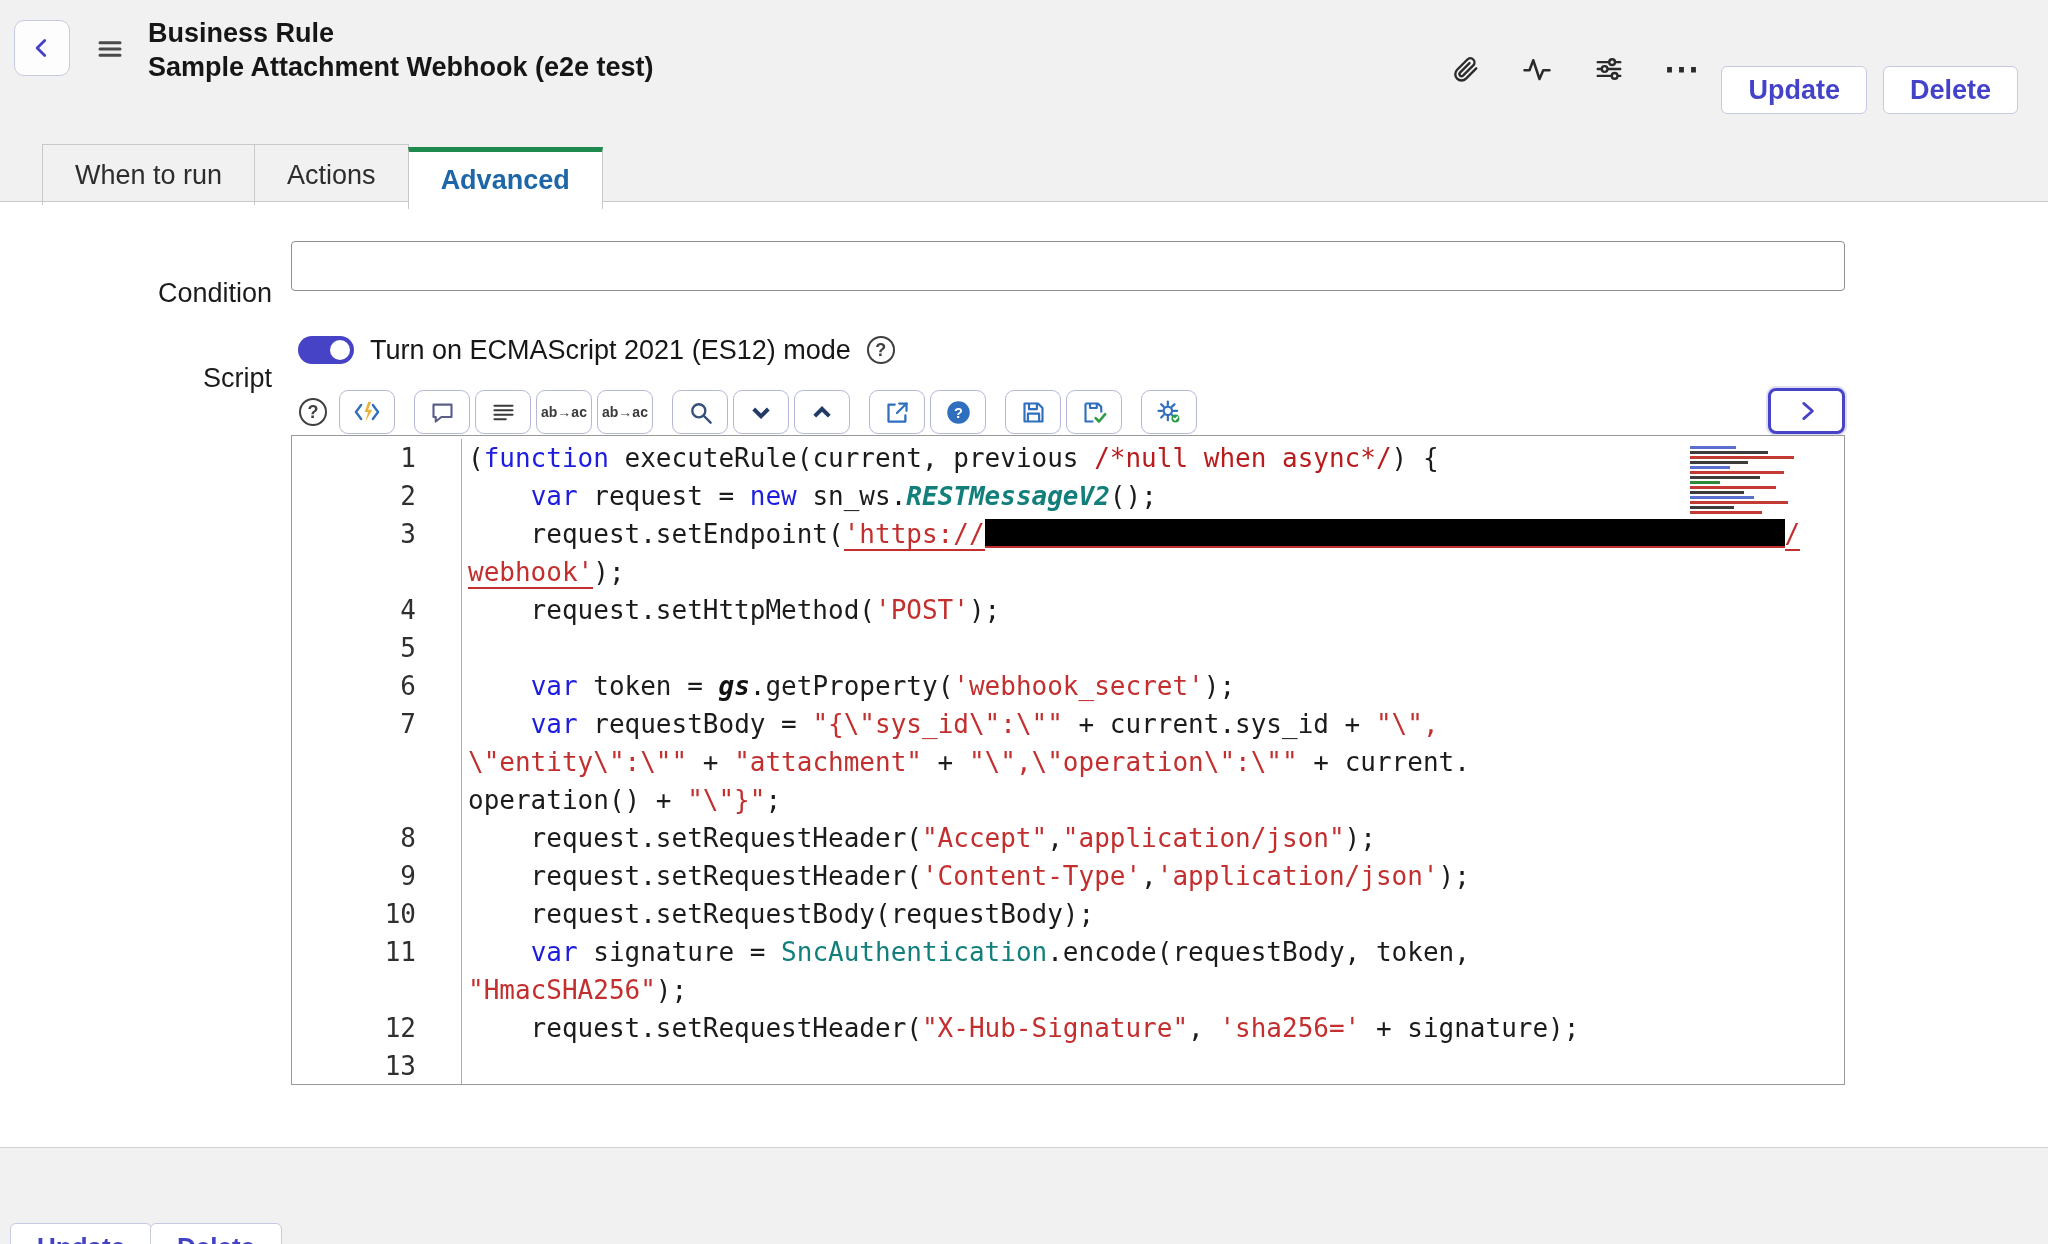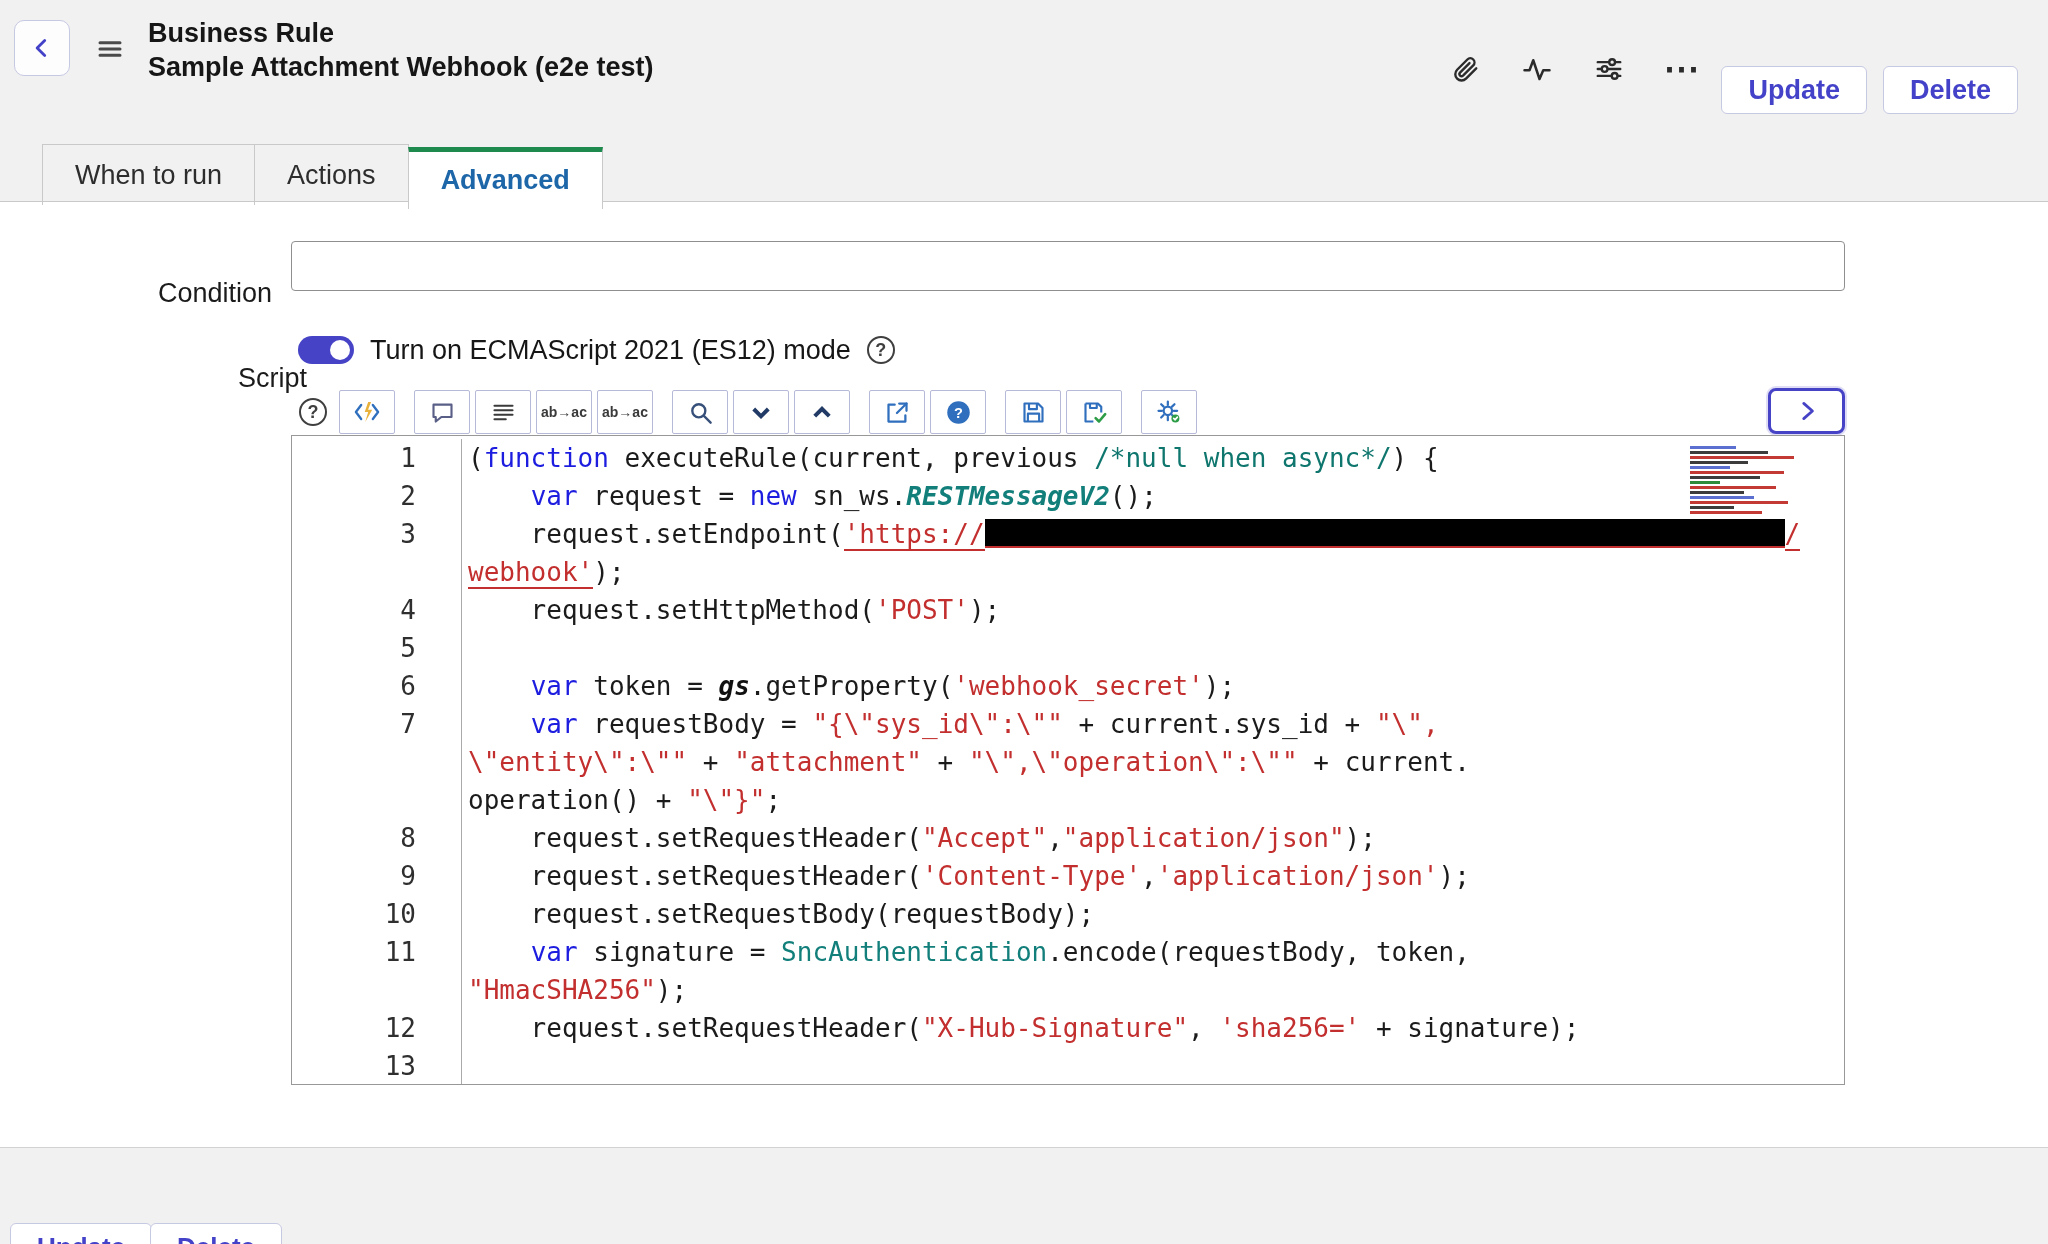--- a/index.html
+++ b/index.html
@@ -32,40 +32,40 @@
                    font-family:"Liberation Sans",sans-serif;color:#1b1b1b;background:#fff;}
   .script-row{position:absolute;left:298px;top:330px;height:40px;display:flex;align-items:center;gap:16px;}
   .toggle{width:56px;height:28px;border-radius:15px;background:#4643c6;position:relative;cursor:pointer;flex:none;}
   .toggle-knob{position:absolute;right:4px;top:4px;width:20px;height:20px;border-radius:50%;background:#fff;}
   .toggle-text{font-size:27px;color:#161616;white-space:nowrap;}
   .q-circle{width:28px;height:28px;box-sizing:border-box;border:2px solid #3f3f3f;border-radius:50%;
             display:flex;align-items:center;justify-content:center;font-size:18px;font-weight:bold;color:#3f3f3f;flex:none;}
   
   .toolbar{position:absolute;left:291px;top:389px;height:46px;display:flex;align-items:center;}
   .tb-help{margin:0 12px 0 8px;cursor:pointer;}
-  .tb-btn{width:56px;height:44px;box-sizing:border-box;border:1px solid #b6bad8;border-radius:2px;background:#fff;
+  .tb-btn{width:56px;height:44px;box-sizing:border-box;border:1px solid #b6bad8;border-radius:9px;background:#fff;
           display:flex;align-items:center;justify-content:center;margin-right:5px;cursor:pointer;}
   .tb-gap{width:14px;flex:none;}
   .replace-label{font-size:14px;color:#3a3a3a;font-weight:bold;white-space:nowrap;}
   .tb-expand{position:absolute;left:1768px;top:388px;width:77px;height:46px;box-sizing:border-box;border:3px solid #4643c6;
              border-radius:8px;background:#fff;display:flex;align-items:center;justify-content:center;cursor:pointer;
              box-shadow:0 0 0 2px rgba(70,67,198,0.18);}
   
   .editor{position:absolute;left:291px;top:435px;width:1554px;height:650px;box-sizing:border-box;
           border:1px solid #989898;background:#fff;overflow:hidden;
           font-family:"DejaVu Sans Mono","Liberation Mono",monospace;font-size:26px;}
   .code-rows{padding-top:3px;}
   .code-row{display:flex;height:38px;line-height:38px;}
   .gutter{flex:0 0 124px;padding-right:45px;text-align:right;color:#2f2f2f;border-right:1px solid #ababab;}
   .code-text{padding-left:6px;white-space:pre;}
   .tk-p{color:#1b1b1b;}
   .tk-k{color:#1d1de0;}
   .tk-s{color:#c22f2e;}
   .tk-su{color:#c22f2e;border-bottom:2px solid #c22f2e;}
-  .tk-c{color:#0f766e;margin-top:40px;}
+  .tk-c{color:#b91c1c;margin-top:40px;}
   .tk-t{color:#127f7b;font-weight:bold;font-style:italic;}
   .tk-t2{color:#127f7b;}
   .tk-b{color:#111;font-weight:bold;font-style:italic;}
   .tk-r{display:inline-block;width:800px;height:27px;background:#000;vertical-align:-5px;border-bottom:2px solid #c22f2e;}
   .minimap{position:absolute;right:36px;top:8px;width:118px;height:78px;overflow:hidden;}
   
   .footer{position:absolute;left:0;top:1147px;width:2048px;height:97px;box-sizing:border-box;
           background:#f1f1f2;border-top:1px solid #d2d2d2;}
   .footer .btn{position:absolute;top:33px;font-size:26px;}
   svg{display:block;}
@@ -137,21 +137,21 @@
       <span>Actions</span>
     </div>
     <div class="tab active">
       <span>Advanced</span>
     </div>
   </div>
 
   <div class="field-label" style="top:252px;">Condition</div>
   <input class="condition-input" type="text" value="" style="">
 
-  <div class="field-label" style="top:337px;padding-left:35px;">Script</div>
+  <div class="field-label" style="top:337px;">Script</div>
 
   <div class="script-row">
     <div class="toggle">
       <div class="toggle-knob"></div>
     </div>
     <span class="toggle-text">Turn on ECMAScript 2021 (ES12) mode</span>
     <span class="q-circle">?</span>
   </div>
 
   <div class="toolbar">

